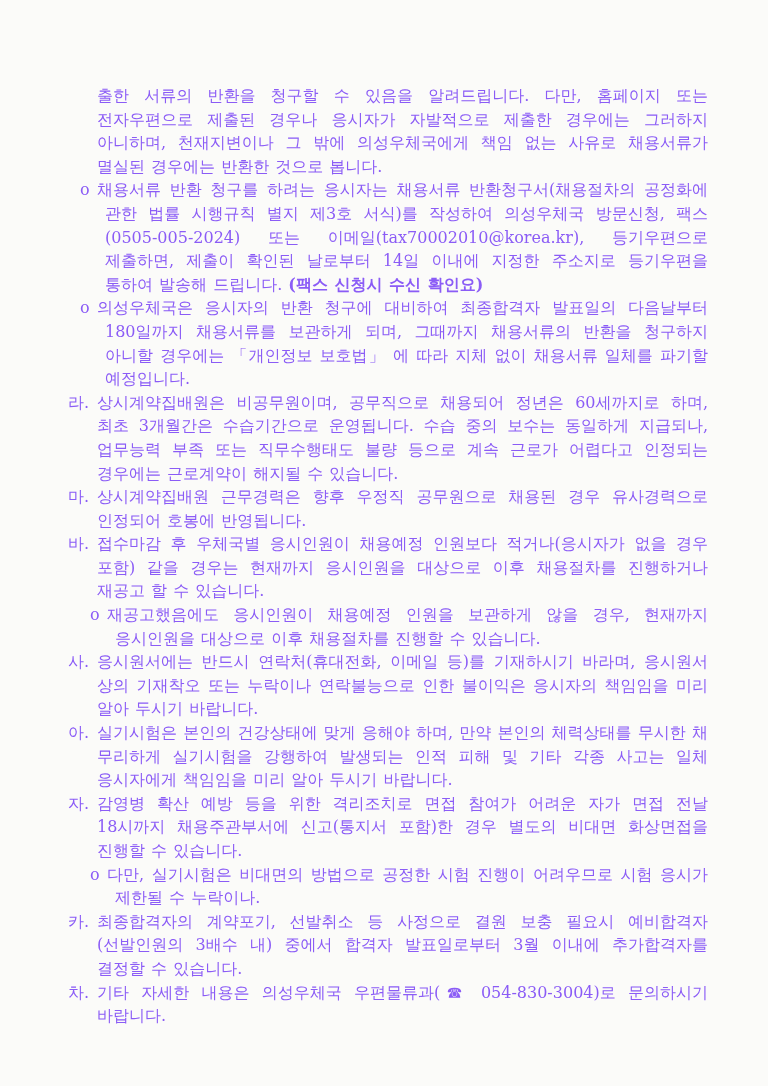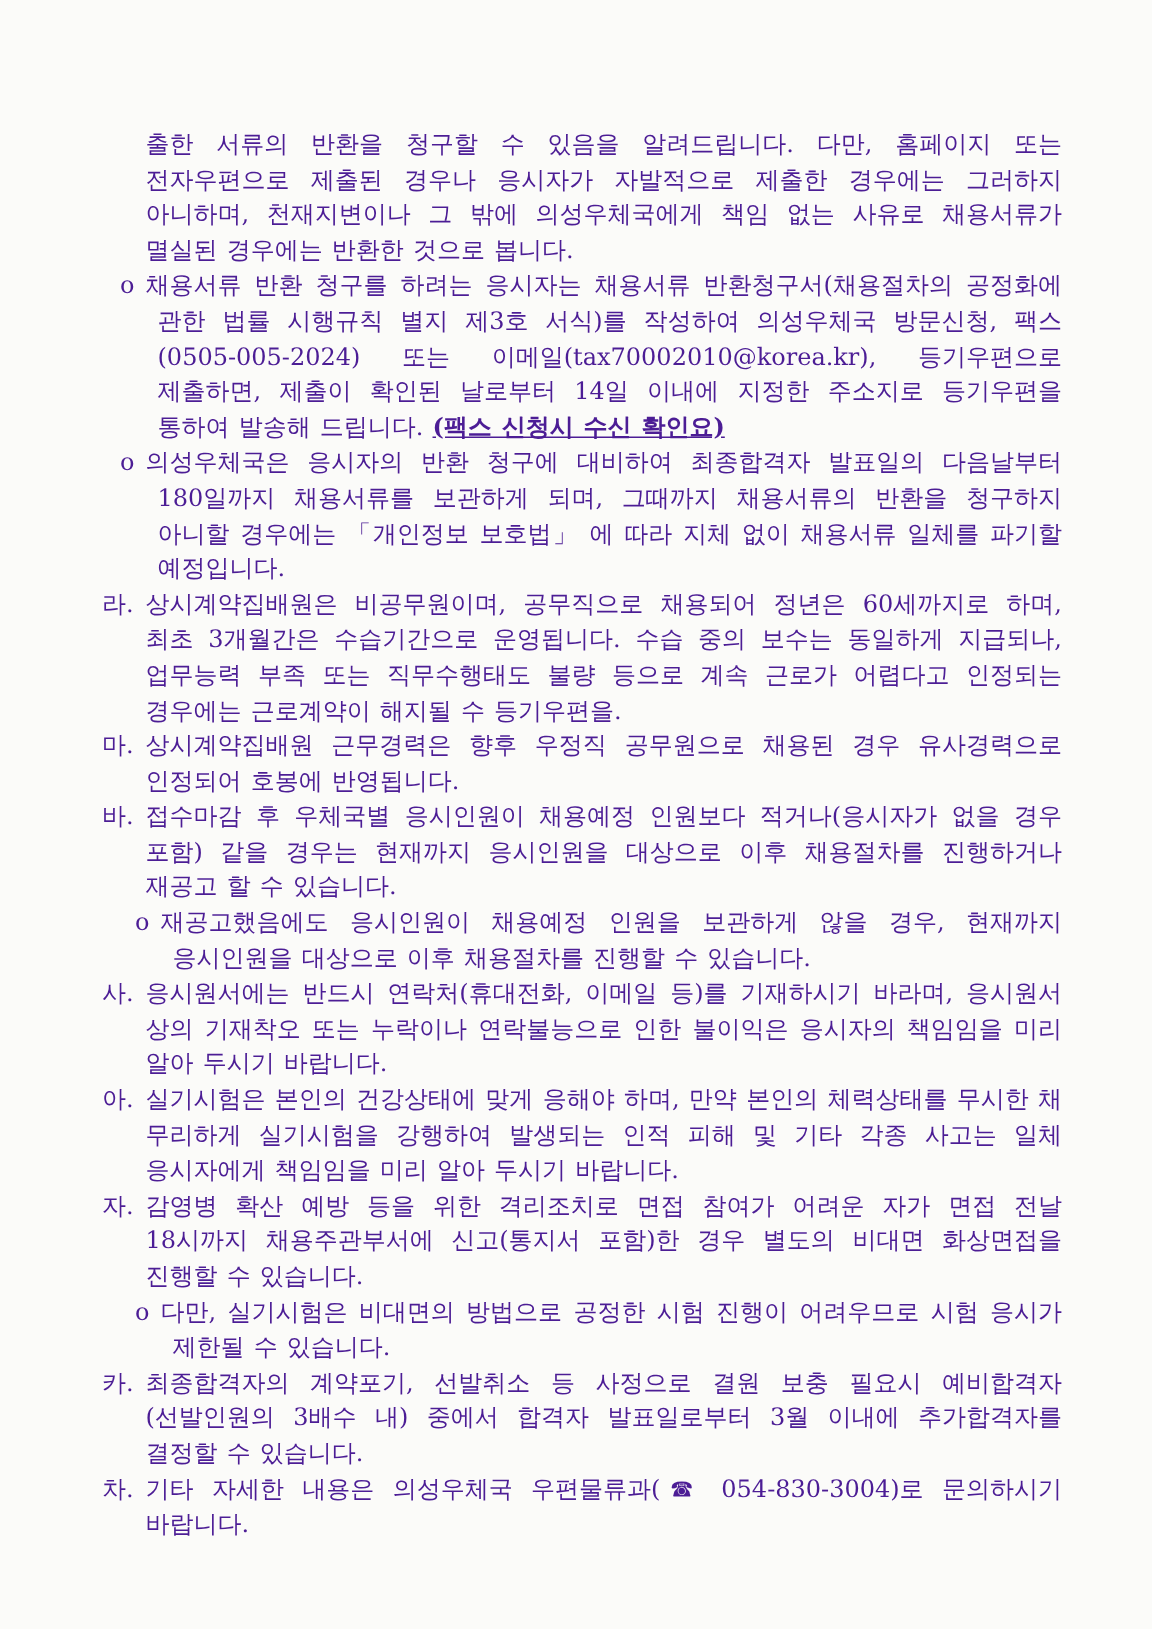--- a/index.html
+++ b/index.html
@@ -10,21 +10,21 @@
   .page {
     position: relative;
     box-sizing: border-box;
     width: 768px;
     height: 1086px;
     background: #fbfbf9;
     padding: 84px 60px 40px 68px;
     font-family: "DejaVu Serif", "Liberation Serif", serif;
     font-size: 16px;
     line-height: 23.6px;
-    color: #4c1d95;
+    color: #8b5cf6;
     overflow: hidden;
   }
   .item {
     display: flex;
     align-items: flex-start;
   }
   .marker {
     flex: 0 0 auto;
     white-space: nowrap;
   }
@@ -39,21 +39,21 @@
     margin: 0;
     text-align: justify;
     text-justify: inter-word;
     word-break: keep-all;
     word-spacing: 1px;
   }
   .item.b1 .text, .item.b2 .text {
     padding-left: 8px;
     text-indent: -8px;
   }
-  .text b { font-weight: bold; text-decoration: underline; }
+  .text b { font-weight: bold; }
 </style>
 </head>
 <body>
 
 <div class="page">
 
   <div class="item cont">
     <p class="text"><span>출한 서류의 반환을 청구할 수 있음을 알려드립니다. 다만, 홈페이지 또는 전자우편으로 제출된 경우나 응시자가 자발적으로 제출한 경우에는 그러하지 아니하며, 천재지변이나 그 밖에 의성우체국에게 책임 없는 사유로 채용서류가 멸실된 경우에는 반환한 것으로 봅니다.</span></p>
   </div>
 
@@ -62,21 +62,21 @@
     <p class="text"><span>채용서류 반환 청구를 하려는 응시자는 채용서류 반환청구서(채용절차의 공정화에 관한 법률 시행규칙 별지 제3호 서식)를 작성하여 의성우체국 방문신청, 팩스(0505-005-2024) 또는 이메일(tax70002010@korea.kr), 등기우편으로 제출하면, 제출이 확인된 날로부터 14일 이내에 지정한 주소지로 등기우편을 통하여 발송해 드립니다. </span><b>(팩스 신청시 수신 확인요)</b></p>
   </div>
 
   <div class="item b1">
     <span class="marker">o</span>
     <p class="text"><span>의성우체국은 응시자의 반환 청구에 대비하여 최종합격자 발표일의 다음날부터 180일까지 채용서류를 보관하게 되며, 그때까지 채용서류의 반환을 청구하지 아니할 경우에는 「개인정보 보호법」 에 따라 지체 없이 채용서류 일체를 파기할 예정입니다.</span></p>
   </div>
 
   <div class="item ga">
     <span class="marker">라.</span>
-    <p class="text"><span>상시계약집배원은 비공무원이며, 공무직으로 채용되어 정년은 60세까지로 하며, 최초 3개월간은 수습기간으로 운영됩니다. 수습 중의 보수는 동일하게 지급되나, 업무능력 부족 또는 직무수행태도 불량 등으로 계속 근로가 어렵다고 인정되는 경우에는 근로계약이 해지될 수 등기우편을.</span></p>
+    <p class="text"><span>상시계약집배원은 비공무원이며, 공무직으로 채용되어 정년은 60세까지로 하며, 최초 3개월간은 수습기간으로 운영됩니다. 수습 중의 보수는 동일하게 지급되나, 업무능력 부족 또는 직무수행태도 불량 등으로 계속 근로가 어렵다고 인정되는 경우에는 근로계약이 해지될 수 있습니다.</span></p>
   </div>
 
   <div class="item ga">
     <span class="marker">마.</span>
     <p class="text"><span>상시계약집배원 근무경력은 향후 우정직 공무원으로 채용된 경우 유사경력으로 인정되어 호봉에 반영됩니다.</span></p>
   </div>
 
   <div class="item ga">
     <span class="marker">바.</span>
     <p class="text"><span>접수마감 후 우체국별 응시인원이 채용예정 인원보다 적거나(응시자가 없을 경우 포함) 같을 경우는 현재까지 응시인원을 대상으로 이후 채용절차를 진행하거나 재공고 할 수 있습니다.</span></p>
@@ -97,21 +97,21 @@
     <p class="text"><span>실기시험은 본인의 건강상태에 맞게 응해야 하며, 만약 본인의 체력상태를 무시한 채 무리하게 실기시험을 강행하여 발생되는 인적 피해 및 기타 각종 사고는 일체 응시자에게 책임임을 미리 알아 두시기 바랍니다.</span></p>
   </div>
 
   <div class="item ga">
     <span class="marker">자.</span>
     <p class="text"><span>감영병 확산 예방 등을 위한 격리조치로 면접 참여가 어려운 자가 면접 전날 18시까지 채용주관부서에 신고(통지서 포함)한 경우 별도의 비대면 화상면접을 진행할 수 있습니다.</span></p>
   </div>
 
   <div class="item b2">
     <span class="marker">o</span>
-    <p class="text"><span>다만, 실기시험은 비대면의 방법으로 공정한 시험 진행이 어려우므로 시험 응시가 제한될 수 있습니다.</span></p>
+    <p class="text"><span>다만, 실기시험은 비대면의 방법으로 공정한 시험 진행이 어려우므로 시험 응시가 제한될 수 누락이나.</span></p>
   </div>
 
   <div class="item ga">
     <span class="marker">카.</span>
     <p class="text"><span>최종합격자의 계약포기, 선발취소 등 사정으로 결원 보충 필요시 예비합격자(선발인원의 3배수 내) 중에서 합격자 발표일로부터 3월 이내에 추가합격자를 결정할 수 있습니다.</span></p>
   </div>
 
   <div class="item ga">
     <span class="marker">차.</span>
     <p class="text"><span>기타 자세한 내용은 의성우체국 우편물류과(☎ 054-830-3004)로 문의하시기 바랍니다.</span></p>

